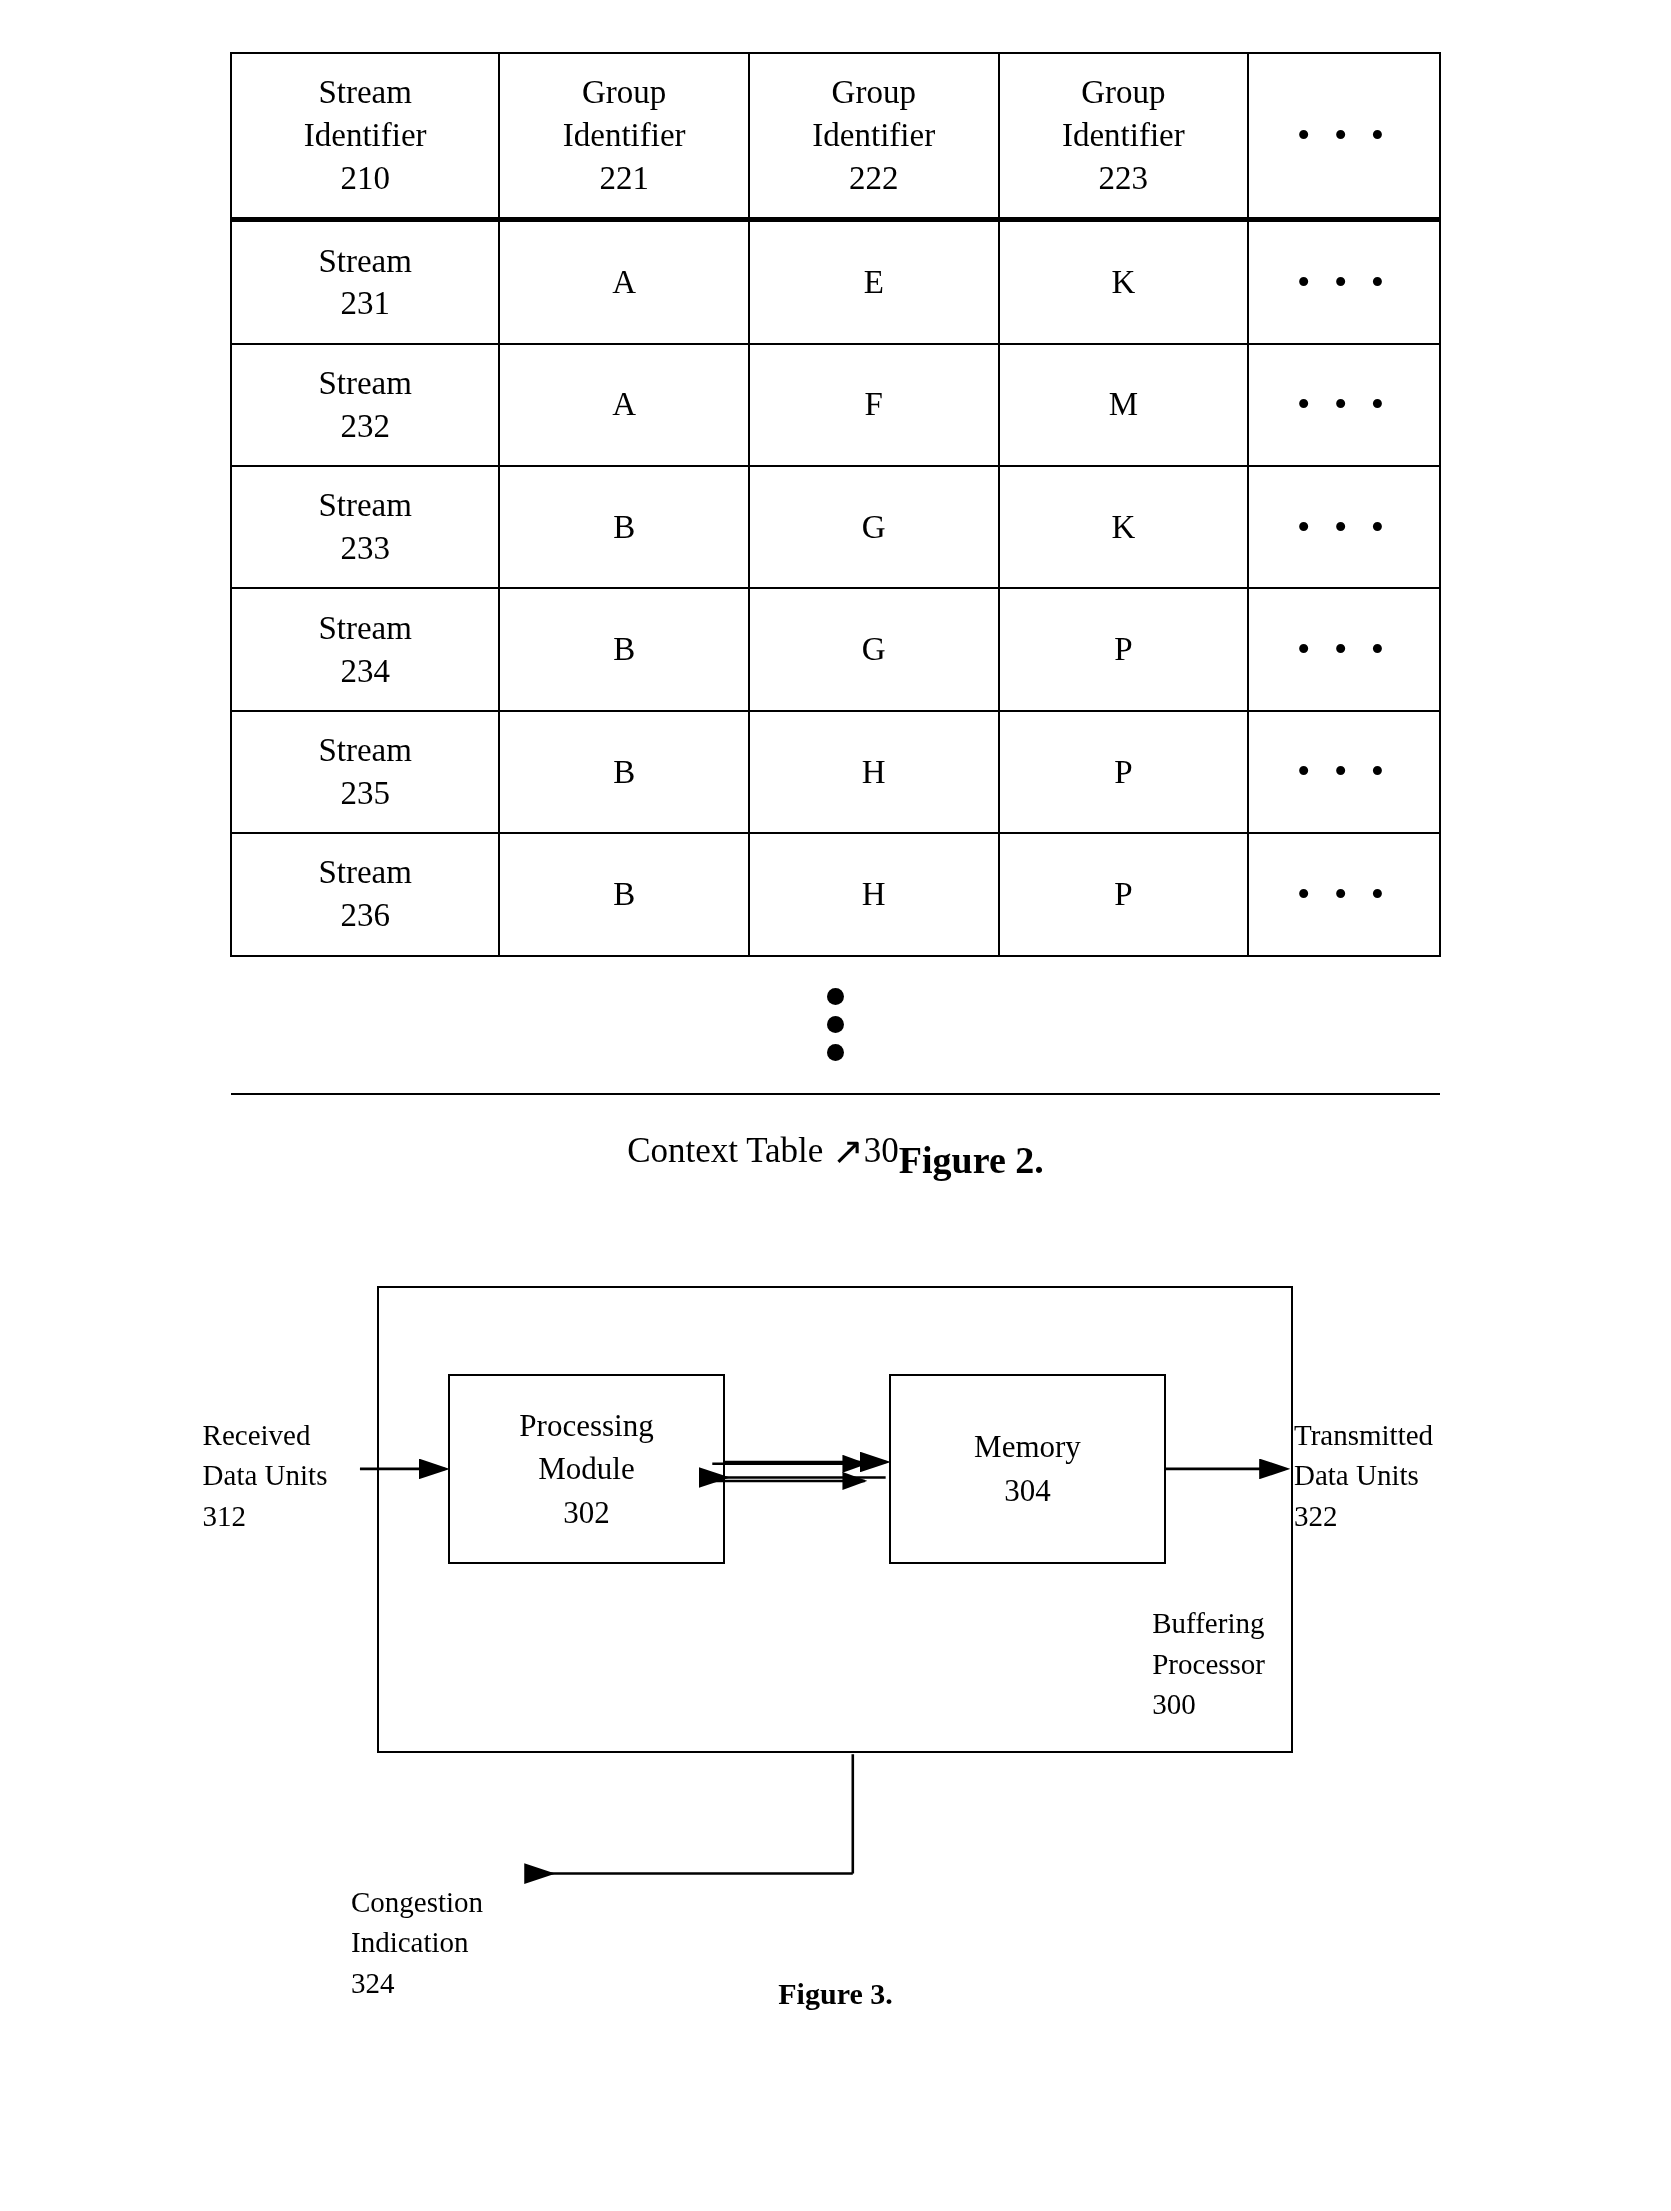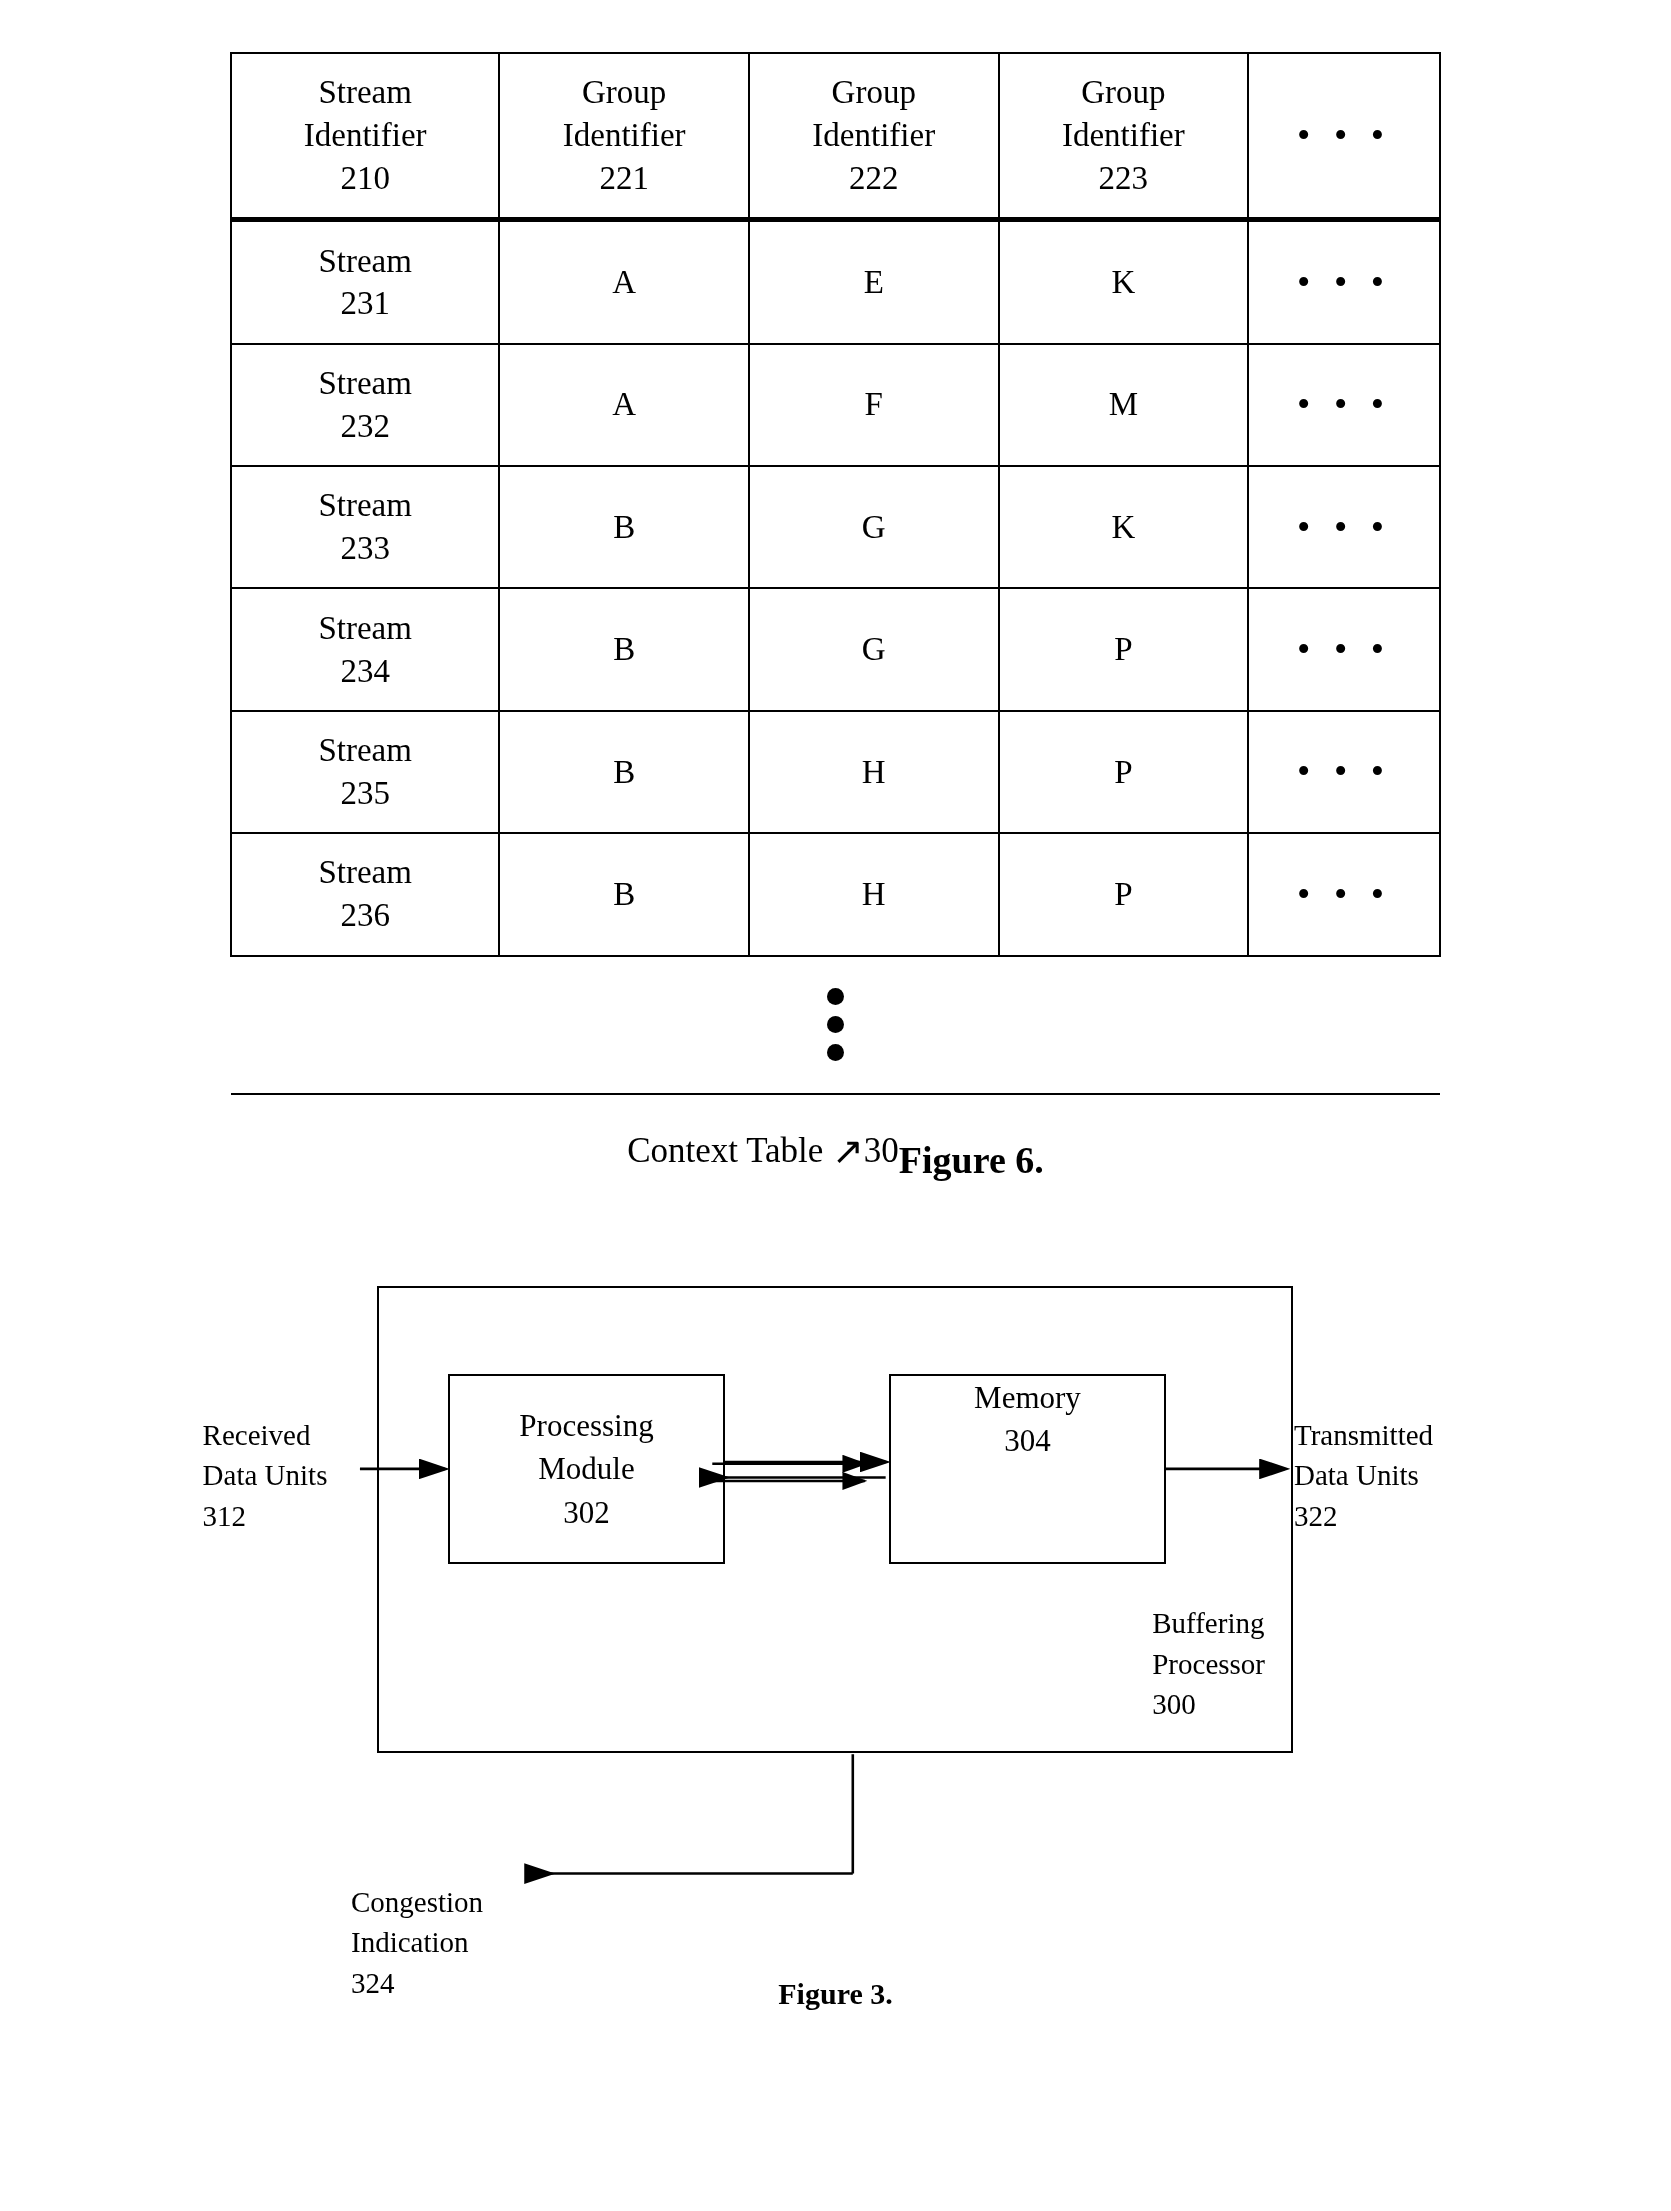--- a/index.html
+++ b/index.html
@@ -157,21 +157,21 @@
     .inner-box-right {
       position: absolute;
       left: 510px;
       top: 86px;
       width: 277px;
       height: 190px;
       border: 2.6px solid #000;
       display: flex;
       flex-direction: column;
       align-items: center;
-      justify-content: flex-start;
+      justify-content: center;
       font-size: 31px;
       text-align: center;
       line-height: 1.4;
     }
 
     
     .label-received {
       position: absolute;
       left: -147px;
       top: 138px;
@@ -296,21 +296,21 @@
       </tr>
     </tbody>
   </table>
 
   <div class="caption-area">
     <div class="caption-line">
       <span>Context Table</span>
       <span class="caption-arrow">↗</span>
     </div>
     <div class="caption-number">30</div>
-    <div class="figure-label">Figure 6.</div>
+    <div class="figure-label">Figure 2.</div>
   </div>
 </div>
 
 <div class="figure3-wrapper">
 
   <div class="diagram-area">
 
     <div class="outer-box">
 
       <div class="inner-box-left">

